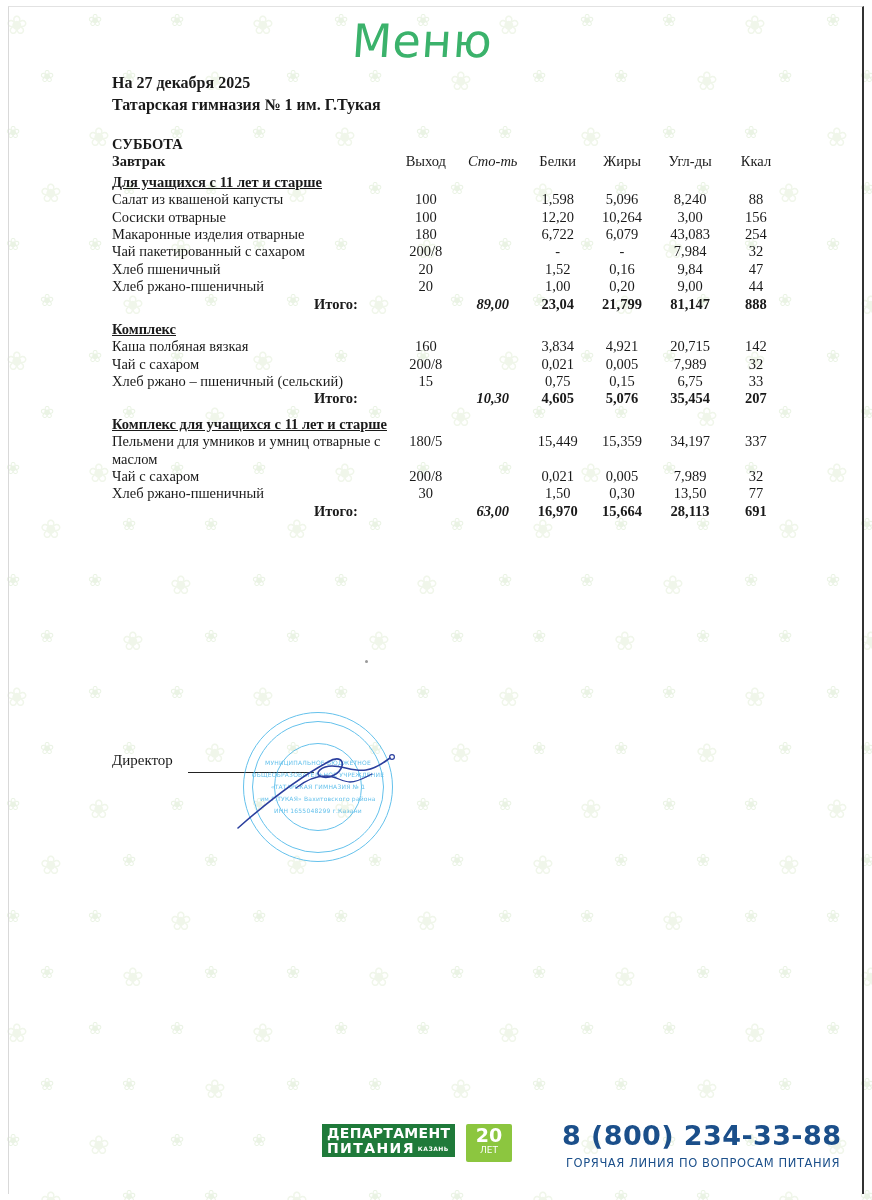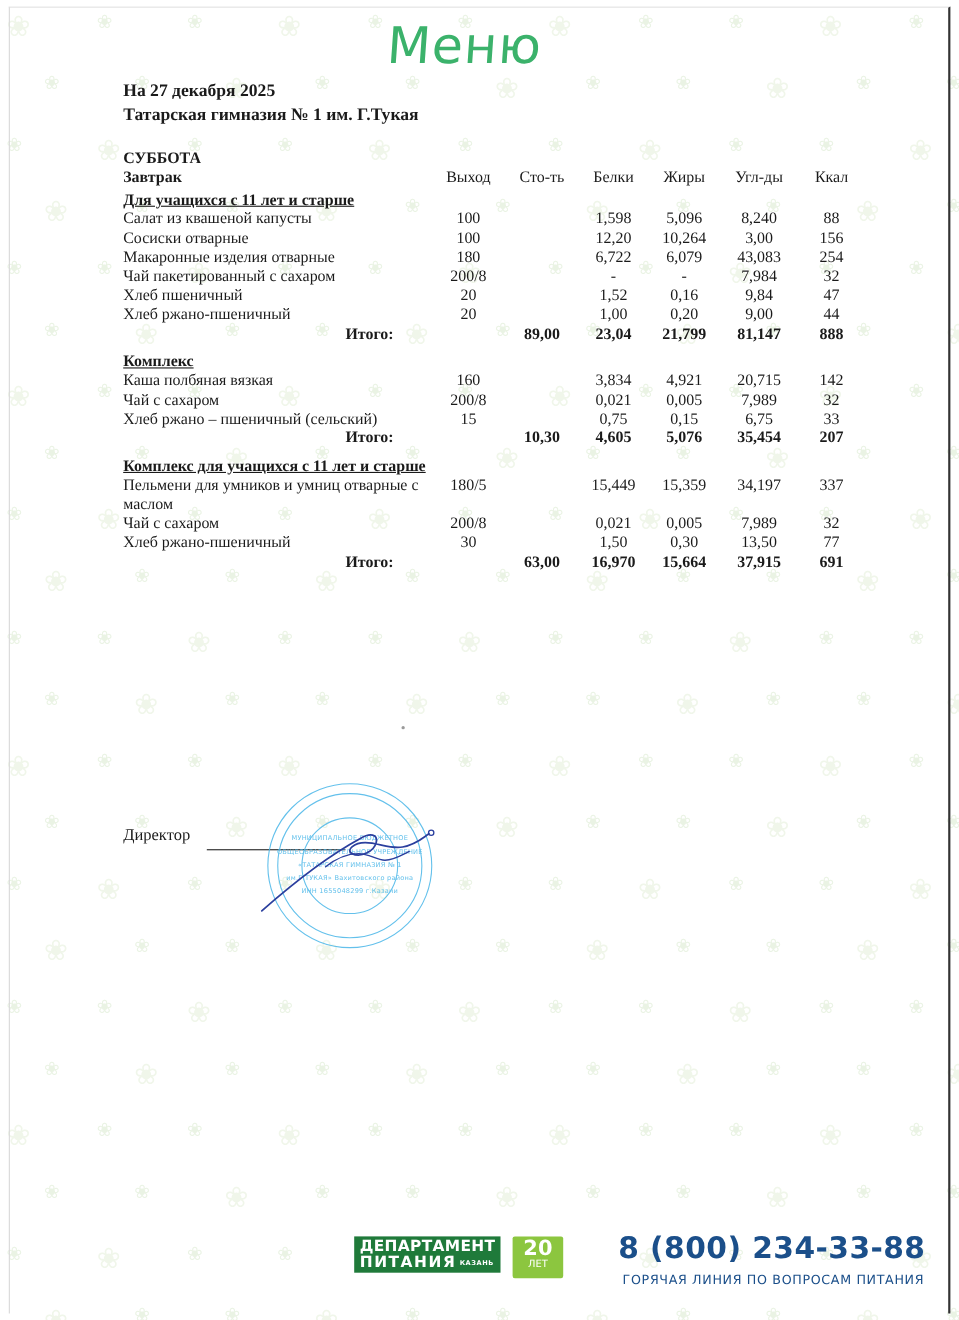--- a/index.html
+++ b/index.html
@@ -82,21 +82,21 @@
   }
   td.name {
     width: 258px;
     padding: 1px 4px 1px 0;
   }
   td.num {
     text-align: center;
     padding: 1px 0;
   }
   .c-vyhod { width: 70px; }
-  .c-stot  { width: 68px; }
+  .c-stot  { width: 68px; font-style: italic; }
   .c-belki { width: 66px; }
   .c-zhiry { width: 66px; }
   .c-ugl   { width: 74px; }
   .c-kkal  { width: 62px; }
 
   tr.head td {
     font-weight: bold;
     font-size: 14.5px;
     padding-bottom: 3px;
   }
@@ -685,21 +685,21 @@
             <td class="num c-zhiry">0,30</td>
             <td class="num c-ugl">13,50</td>
             <td class="num c-kkal">77</td>
           </tr>
           <tr class="total">
             <td class="name">Итого:</td>
             <td class="num c-vyhod"></td>
             <td class="num c-stot">63,00</td>
             <td class="num c-belki">16,970</td>
             <td class="num c-zhiry">15,664</td>
-            <td class="num c-ugl">37,915</td>
+            <td class="num c-ugl">28,113</td>
             <td class="num c-kkal">691</td>
           </tr>
         </tbody>
     </table>
 
     <div class="director-row">Директор</div>
     <div class="sig-line"></div>
 
     <div class="dot-mark"></div>
 

